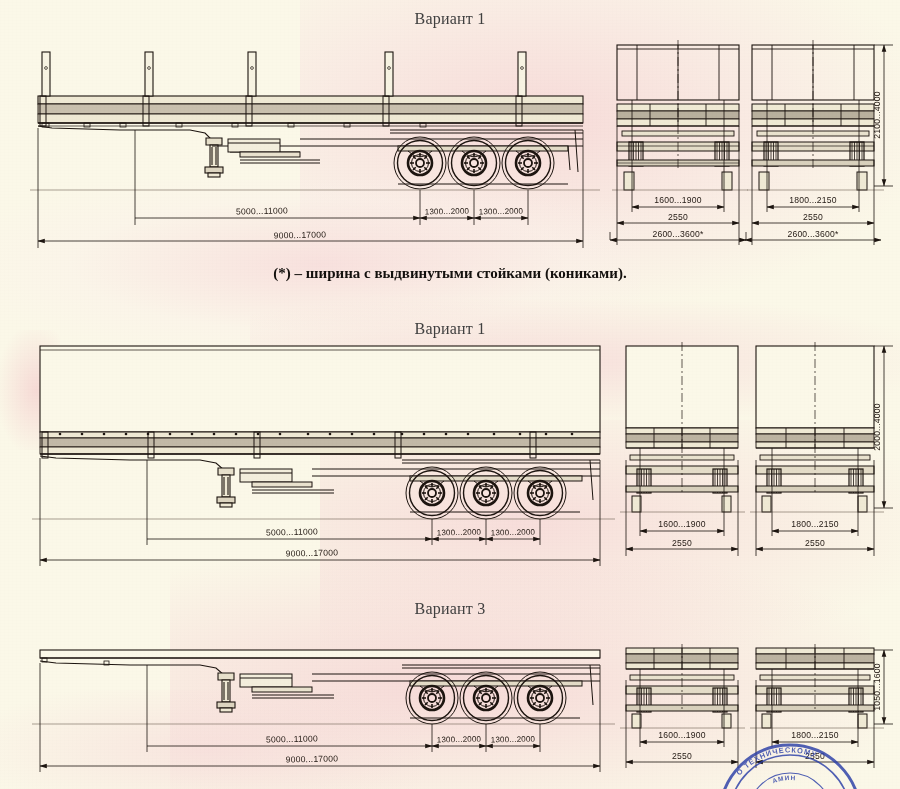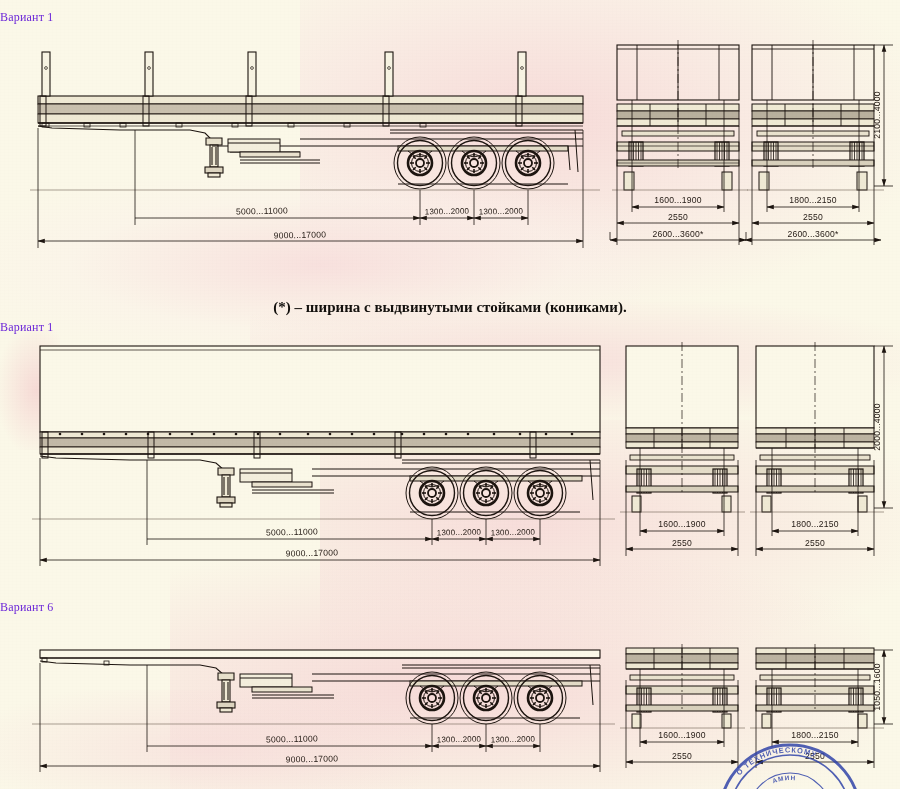--- a/index.html
+++ b/index.html
@@ -27,26 +27,26 @@
     background:radial-gradient(ellipse at 50% 60%, rgba(246,216,216,.6) 0%, rgba(251,248,232,0) 85%);}
   #tint-g{left:0;top:330px;width:60px;height:120px;
     background:radial-gradient(ellipse at 60% 50%, rgba(244,206,206,.7) 0%, rgba(251,248,232,0) 80%);}
 
   .grain{position:absolute;left:0;top:0;width:900px;height:789px;pointer-events:none;opacity:.35;
     background-image:
       repeating-linear-gradient(0deg, rgba(0,0,0,.012) 0 1px, rgba(255,255,255,0) 1px 3px),
       repeating-linear-gradient(90deg, rgba(0,0,0,.012) 0 1px, rgba(255,255,255,0) 1px 4px);}
 
   .variant-title{
-    position:absolute;width:100%;left:0;
-    font-size:12px;color:#6d28d9;letter-spacing:.2px;
+    position:absolute;width:100%;text-align:center;left:0;
+    font-size:16px;color:#404040;letter-spacing:.2px;
   }
   .footnote{
     position:absolute;left:0;width:100%;text-align:center;
-    font-size:15px;color:#14110e;font-weight:600;margin-top:34px;
+    font-size:15px;color:#14110e;font-weight:600;
   }
   svg{position:absolute;left:0;top:0;overflow:visible;}
   .dim-text{
     font-family:"Liberation Sans",sans-serif;
     font-size:8.6px;
     fill:#231a14;
     letter-spacing:.2px;
   }
   .dim-text.sm{font-size:8px;}
   .stamp-text{font-family:"Liberation Sans",sans-serif;fill:#2b3fa8;font-size:7.4px;font-weight:700;letter-spacing:1px;}
@@ -605,15 +605,15 @@
     </text>
     <path id="stamp-arc2" d="M 752 800 A 48 48 0 0 1 830 800" fill="none" stroke="none"></path>
     <text class="stamp-text" style="font-size:6.4px">
       <textPath href="#stamp-arc2" startOffset="30%">АМИН</textPath>
     </text>
   </g>
 </svg>
 
 <div class="footnote" style="top:265px">(*) – ширина с выдвинутыми стойками (кониками).</div>
 <div class="variant-title" style="top:320px">Вариант 1</div>
-<div class="variant-title" style="top:600px">Вариант 6</div>
+<div class="variant-title" style="top:600px">Вариант 3</div>
 
 <div class="grain"></div>
 
 </body></html>

